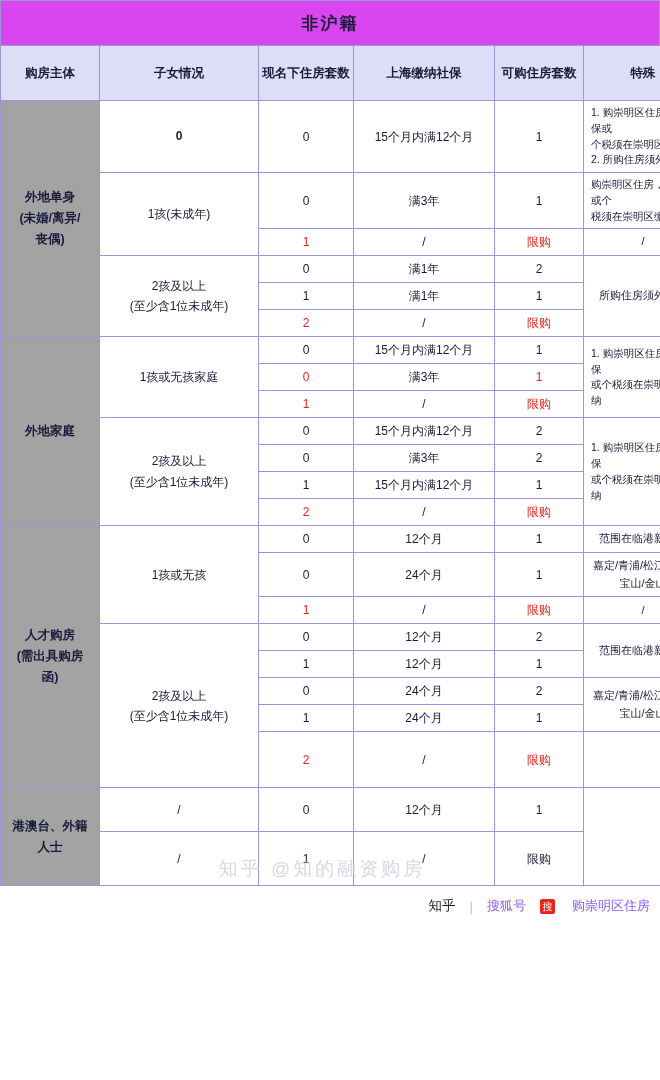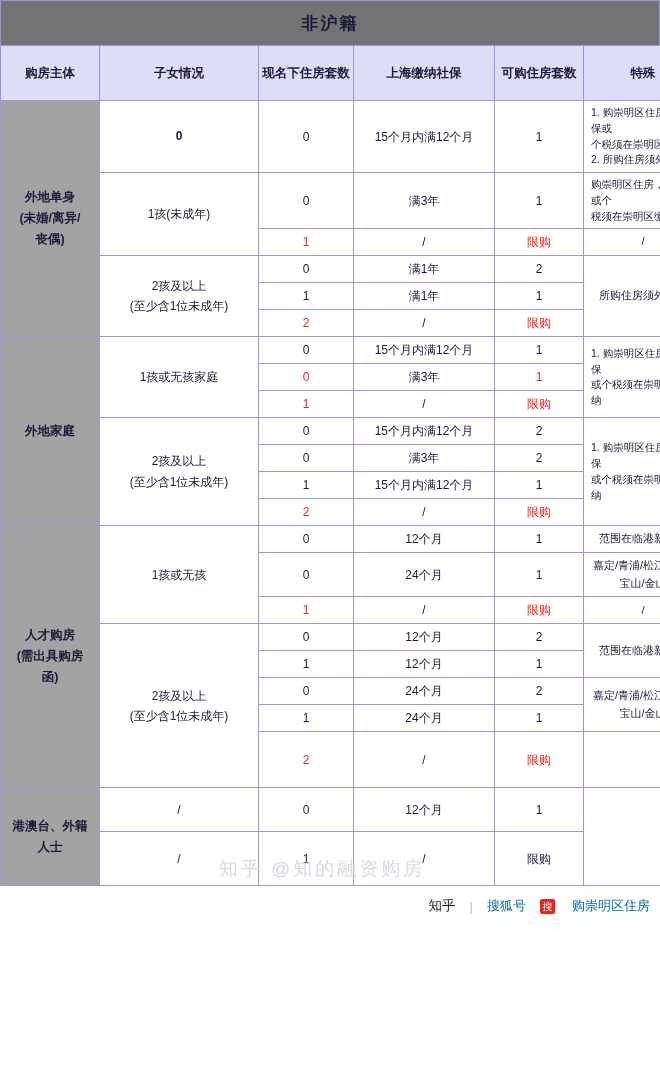--- a/index.html
+++ b/index.html
@@ -9,21 +9,21 @@
     font-family:"Liberation Sans","DejaVu Sans",sans-serif;
     color:#1a1a3a;
     -webkit-font-smoothing:antialiased;
   }
   .sheet{
     width:660px;
     box-sizing:border-box;
     position:relative;
   }
   .title-bar{
-    background:#737373;
+    background:#d946ef;
     border:1px solid #9a97d8;
     border-bottom:none;
     height:44px;
     display:flex;
     align-items:center;
     justify-content:center;
     font-size:17px;
     font-weight:bold;
     color:#1a1a3a;
     letter-spacing:2px;
@@ -95,21 +95,21 @@
     color:#333;
   }
   .footer .zh{
     color:#1a1a1a;
     font-size:13.5px;
   }
   .footer .sep{
     color:#bbb;
   }
   .footer .sohu{
-    color:#0369a1;
+    color:#8b5cf6;
     font-size:13px;
     text-align:right;
   }
   .sohu-mark{
     display:inline-block;
     width:15px;height:15px;
     background:#e8241c;
     color:#fff;
     border-radius:2px;
     font-size:10px;

